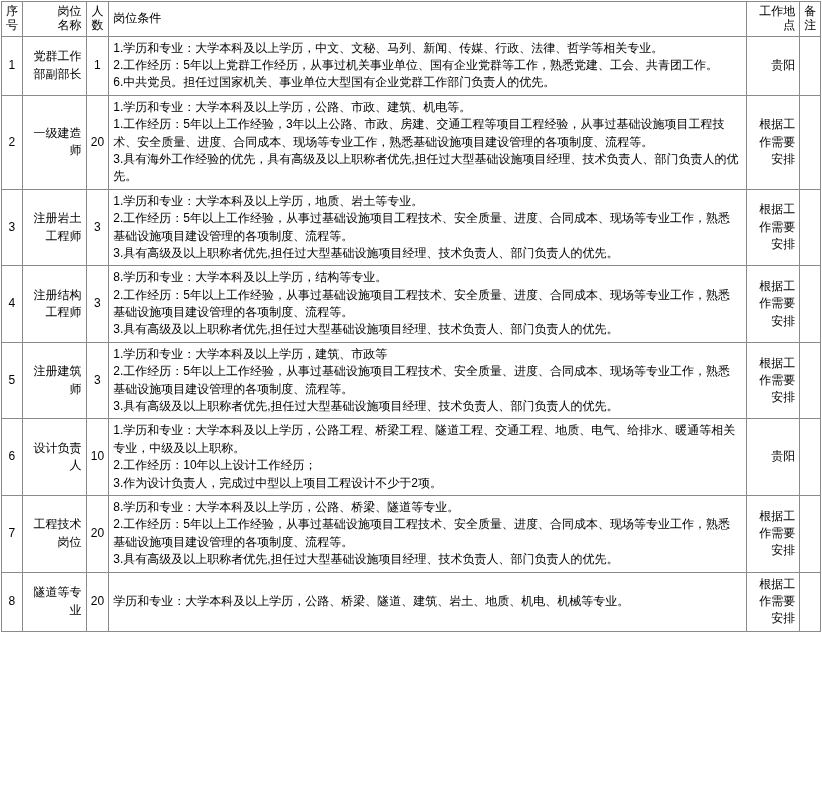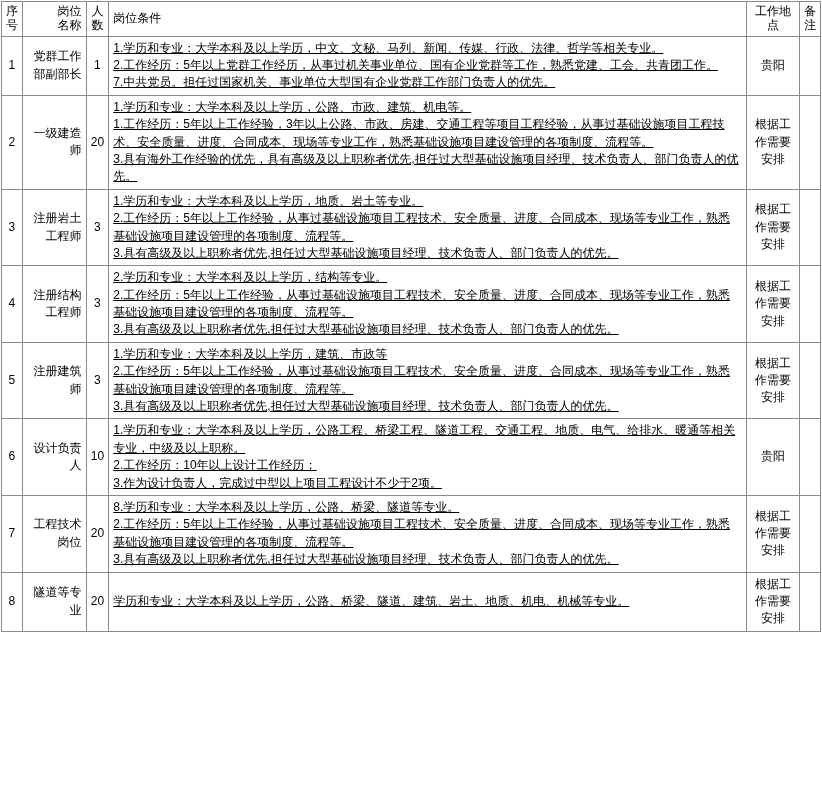--- a/index.html
+++ b/index.html
@@ -29,32 +29,31 @@
     vertical-align: middle;
     padding: 3px 4px;
     font-weight: normal;
     font-size: 12px;
     line-height: 1.45;
   }
   .col-seq    { width: 20px;  text-align: center; }
   .col-title  { width: 62px;  text-align: right; }
   .col-count  { width: 22px;  text-align: center; }
   .col-cond   { width: 618px; text-align: left; margin-left: 48px; }
-  .col-place  { width: 52px;  text-align: center; }
+  .col-place  { width: 52px;  text-align: right; }
   .col-remark { width: 20px;  text-align: left; }
 
   thead td {
     vertical-align: top;
   }
   .hdr-vertical {
     line-height: 1.15;
   }
   .cond-cell {
     padding: 5px 5px 5px 6px;
-    text-decoration: underline;
   }
   .cond-cell .line {
     margin: 0;
     padding: 0;
     text-indent: 0;
   }
   .title-cell {
     padding-left: 5px;
     line-height: 1.5;
   }
@@ -99,21 +98,21 @@
       </tr>
     </thead>
     <tbody id="jobs-body">
         <tr>
           <td class="col-seq">1</td>
           <td class="col-title title-cell">党群工作部副部长</td>
           <td class="col-count">1</td>
           <td class="col-cond cond-cell">
             <p class="line">1.学历和专业：大学本科及以上学历，中文、文秘、马列、新闻、传媒、行政、法律、哲学等相关专业。</p>
             <p class="line">2.工作经历：5年以上党群工作经历，从事过机关事业单位、国有企业党群等工作，熟悉党建、工会、共青团工作。</p>
-            <p class="line">7.中共党员。担任过国家机关、事业单位大型国有企业党群工作部门负责人的优先。</p>
+            <p class="line">6.中共党员。担任过国家机关、事业单位大型国有企业党群工作部门负责人的优先。</p>
           </td>
           <td class="col-place place-cell">贵阳</td>
           <td class="col-remark"></td>
         </tr>
         <tr>
           <td class="col-seq">2</td>
           <td class="col-title title-cell">一级建造师</td>
           <td class="col-count">20</td>
           <td class="col-cond cond-cell">
             <p class="line">1.学历和专业：大学本科及以上学历，公路、市政、建筑、机电等。</p>
@@ -133,21 +132,21 @@
             <p class="line">3.具有高级及以上职称者优先,担任过大型基础设施项目经理、技术负责人、部门负责人的优先。</p>
           </td>
           <td class="col-place place-cell">根据工作需要安排</td>
           <td class="col-remark"></td>
         </tr>
         <tr>
           <td class="col-seq">4</td>
           <td class="col-title title-cell">注册结构工程师</td>
           <td class="col-count">3</td>
           <td class="col-cond cond-cell">
-            <p class="line">2.学历和专业：大学本科及以上学历，结构等专业。</p>
+            <p class="line">8.学历和专业：大学本科及以上学历，结构等专业。</p>
             <p class="line">2.工作经历：5年以上工作经验，从事过基础设施项目工程技术、安全质量、进度、合同成本、现场等专业工作，熟悉基础设施项目建设管理的各项制度、流程等。</p>
             <p class="line">3.具有高级及以上职称者优先,担任过大型基础设施项目经理、技术负责人、部门负责人的优先。</p>
           </td>
           <td class="col-place place-cell">根据工作需要安排</td>
           <td class="col-remark"></td>
         </tr>
         <tr>
           <td class="col-seq">5</td>
           <td class="col-title title-cell">注册建筑师</td>
           <td class="col-count">3</td>

